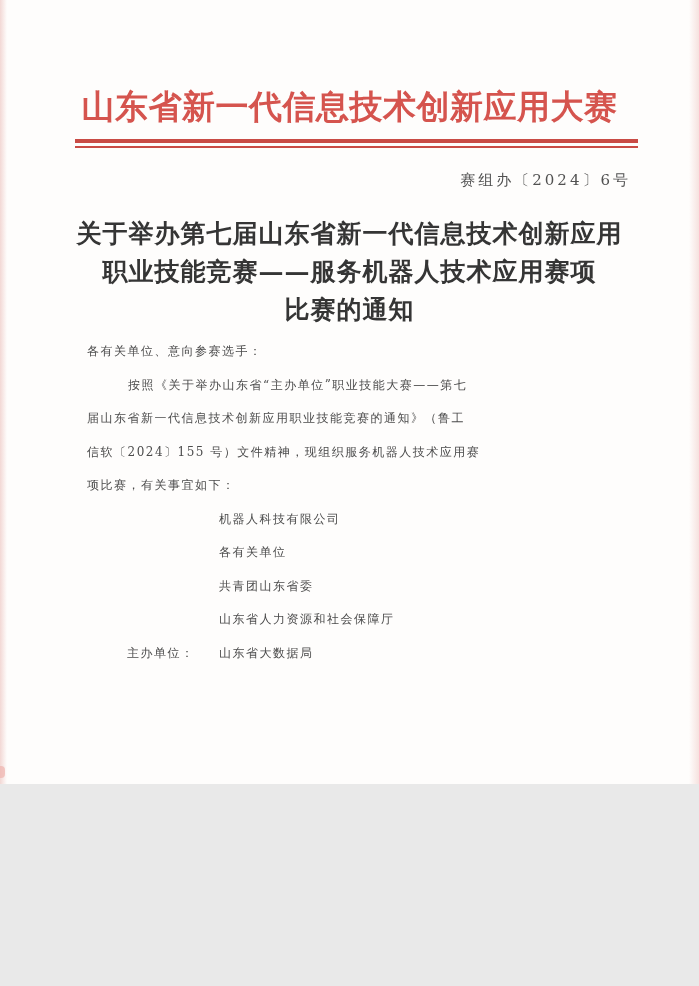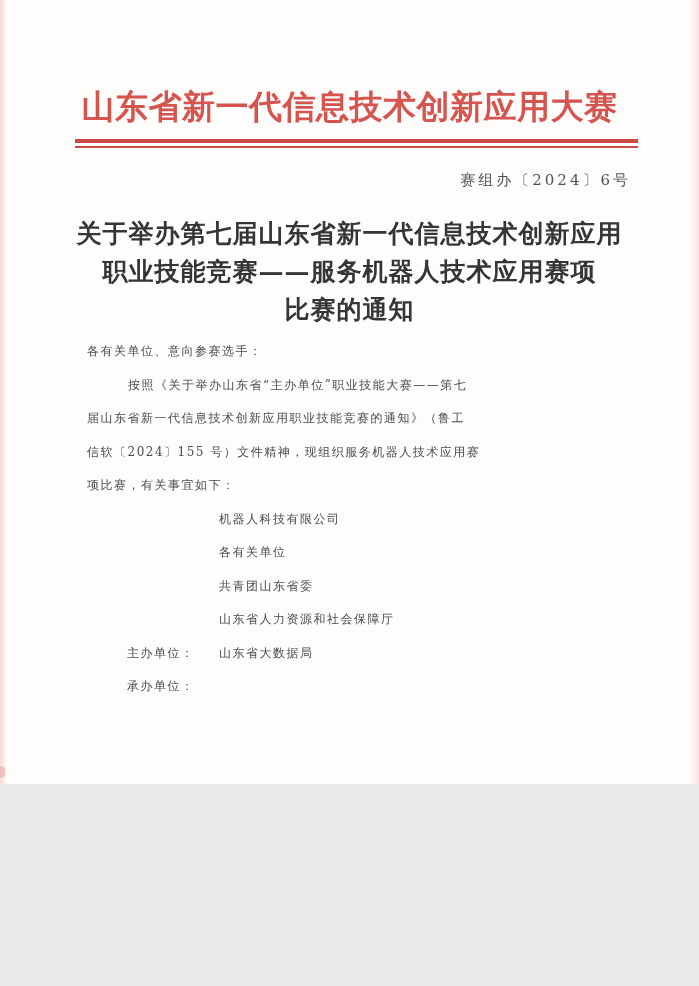--- a/index.html
+++ b/index.html
@@ -159,21 +159,20 @@
       <div class="org-items">
         <div class="b-line">机器人科技有限公司</div>
         <div class="b-line">各有关单位</div>
         <div class="b-line">共青团山东省委</div>
         <div class="b-line">山东省人力资源和社会保障厅</div>
         <div class="b-line">山东省大数据局</div>
       </div>
     </div>
 
     <div class="org-row">
-      <div class="org-label">承办单位：</div>
     </div>
 
     <div class="org-row">
     </div>
 
   </div>
 
   <div class="foot-rule"></div>
 
   <div class="corner-mark"></div>

